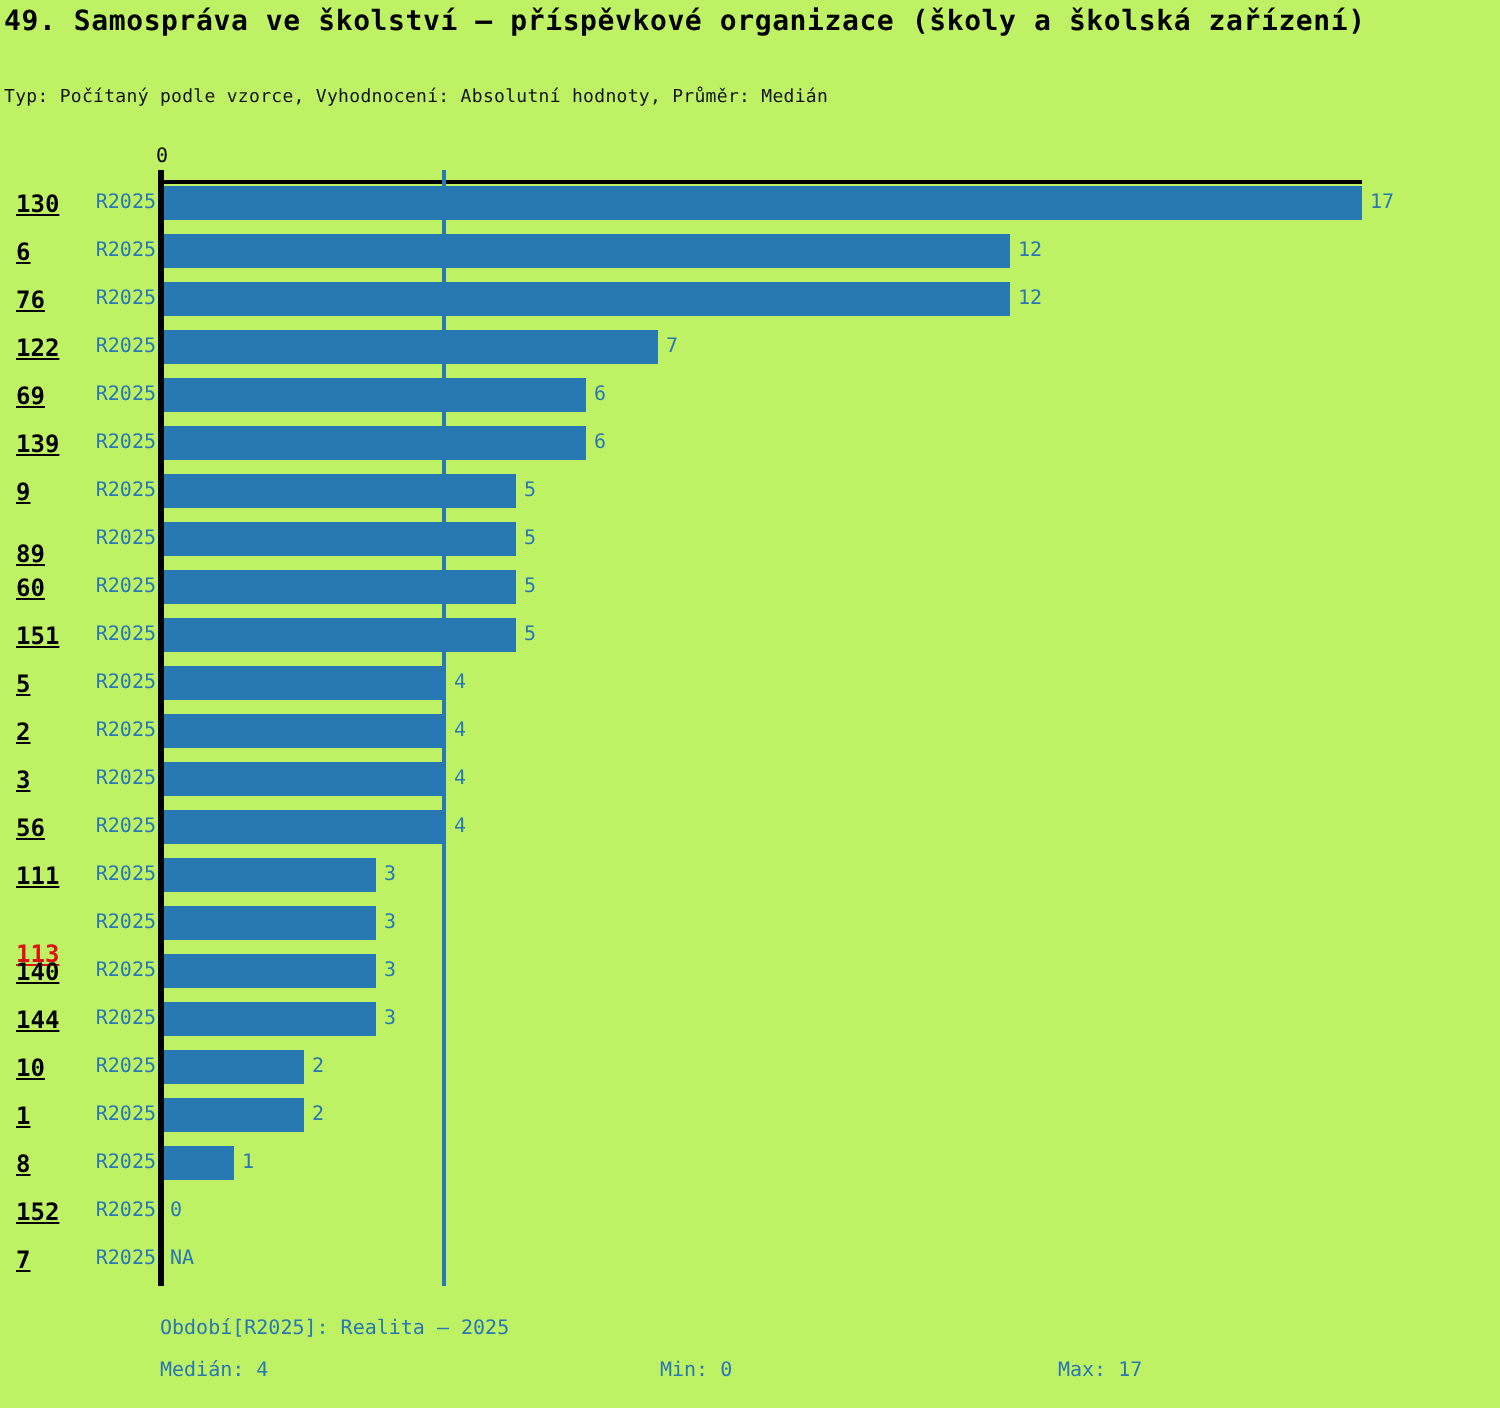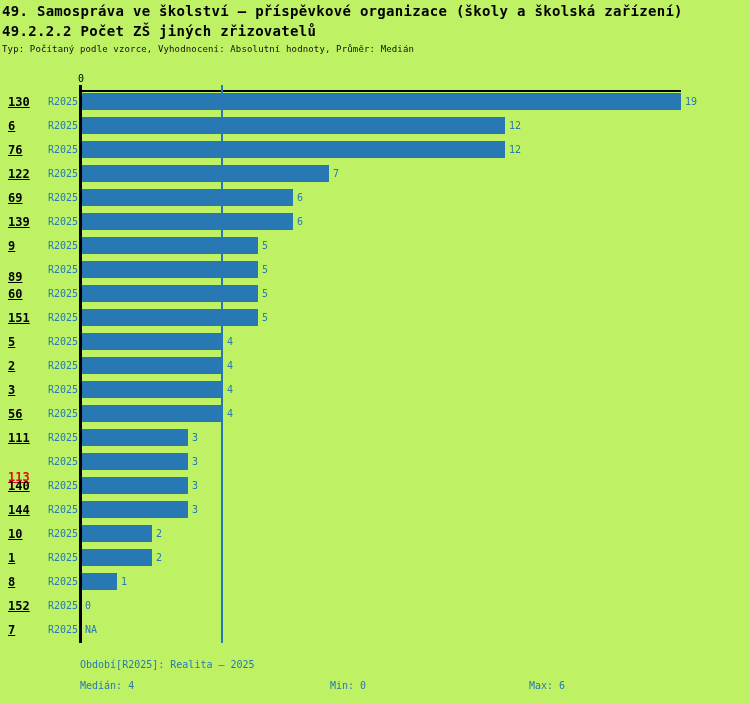--- a/index.html
+++ b/index.html
@@ -57,39 +57,38 @@
     white-space: pre;
   }
 </style>
 </head>
 <body>
 
 <div id="page">
 
   <div class="abs title-line" style="top:2px;">49. Samospráva ve školství – příspěvkové organizace (školy a školská zařízení)</div>
 
-  <div class="abs title-line" style="top:22px;">49.2.2.2 Počet ZŠ jiných zřizovatelů</div>
 
   <div class="abs subtitle-line" style="top:43px;">Typ: Počítaný podle vzorce, Vyhodnocení: Absolutní hodnoty, Průměr: Medián</div>
 
   <div>
 
     <div class="abs tick-label" style="left:73px; top:72px; width:16px;">0</div>
 
     <div class="abs axis-line" style="left:79px; top:85px; width:3px; height:558px;"></div>
 
     <div class="abs axis-line" style="left:81px; top:90px; width:600px; height:2px;"></div>
 
     <div class="abs median-line" style="left: 221px; top: 85px; width: 2px; height: 558px; background: rgb(40, 120, 180);"></div>
 
     <div>
         <div class="abs cat-label" style="left: 8px; top: 93.5px; color: rgb(0, 0, 0);">130</div>
         <div class="abs period-label" style="left: 40px; top: 94.5px; width: 38px; color: rgb(40, 120, 180);">R2025</div>
         <div class="abs bar" style="left: 82px; top: 93px; width: 599px; height: 17px; background: rgb(40, 120, 180);"></div>
-        <div class="abs value-label" style="left: 685px; top: 94.5px; color: rgb(40, 120, 180);">19</div>
+        <div class="abs value-label" style="left: 685px; top: 94.5px; color: rgb(40, 120, 180);">17</div>
         <div class="abs cat-label" style="left: 8px; top: 117.5px; color: rgb(0, 0, 0);">6</div>
         <div class="abs period-label" style="left: 40px; top: 118.5px; width: 38px; color: rgb(40, 120, 180);">R2025</div>
         <div class="abs bar" style="left: 82px; top: 117px; width: 423px; height: 17px; background: rgb(40, 120, 180);"></div>
         <div class="abs value-label" style="left: 509px; top: 118.5px; color: rgb(40, 120, 180);">12</div>
         <div class="abs cat-label" style="left: 8px; top: 141.5px; color: rgb(0, 0, 0);">76</div>
         <div class="abs period-label" style="left: 40px; top: 142.5px; width: 38px; color: rgb(40, 120, 180);">R2025</div>
         <div class="abs bar" style="left: 82px; top: 141px; width: 423px; height: 17px; background: rgb(40, 120, 180);"></div>
         <div class="abs value-label" style="left: 509px; top: 142.5px; color: rgb(40, 120, 180);">12</div>
         <div class="abs cat-label" style="left: 8px; top: 165.5px; color: rgb(0, 0, 0);">122</div>
         <div class="abs period-label" style="left: 40px; top: 166.5px; width: 38px; color: rgb(40, 120, 180);">R2025</div>
@@ -172,15 +171,15 @@
       </div>
 
   </div>
 
   <div class="abs footer-label" style="left: 80px; top: 658px; color: rgb(40, 120, 180);">Období[R2025]: Realita – 2025</div>
 
   <div class="abs footer-label" style="left: 80px; top: 679px; color: rgb(40, 120, 180);">Medián: 4</div>
 
   <div class="abs footer-label" style="left: 330px; top: 679px; color: rgb(40, 120, 180);">Min: 0</div>
 
-  <div class="abs footer-label" style="left: 529px; top: 679px; color: rgb(40, 120, 180);">Max: 6</div>
+  <div class="abs footer-label" style="left: 529px; top: 679px; color: rgb(40, 120, 180);">Max: 17</div>
 
 </div>
 
 </body></html>

